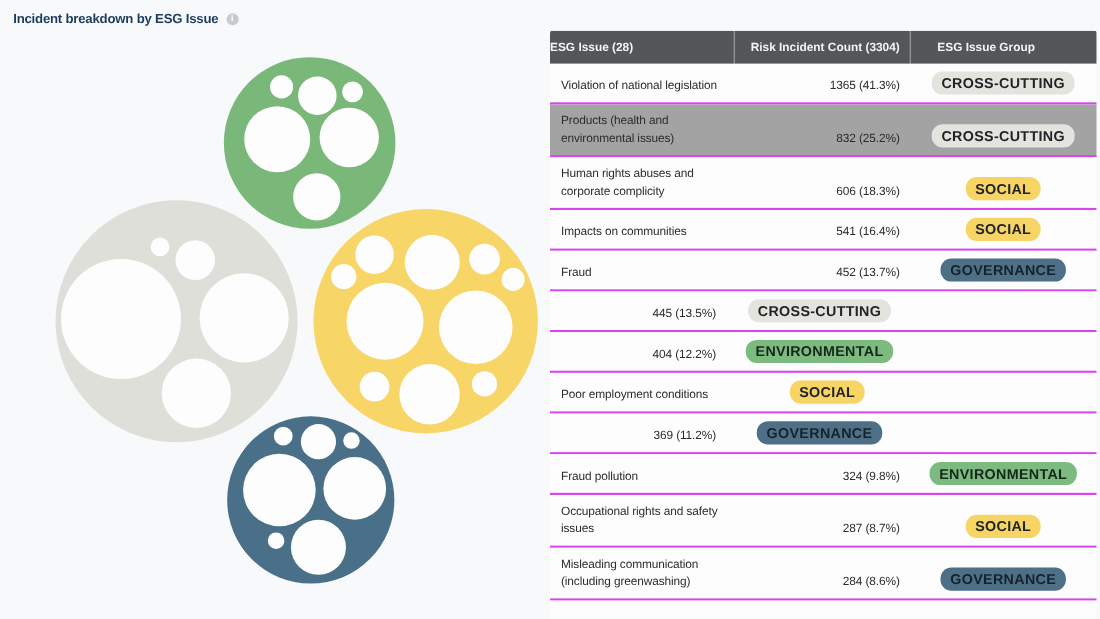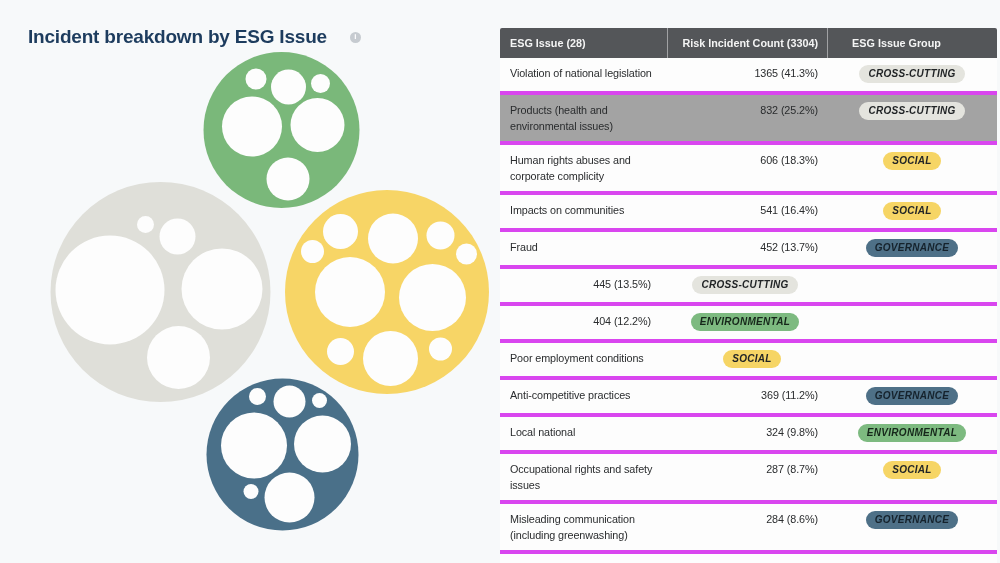--- a/index.html
+++ b/index.html
@@ -7,21 +7,21 @@
     width: 1000px; height: 563px;
     background: #f7f9fa;
     font-family: "Liberation Sans", sans-serif;
     overflow: hidden;
     position: relative;
   }
   .stage { position: absolute; left: 0; top: 0; width: 1000px; height: 563px; }
 
   
   .title-row { position: absolute; left: 12px; top: 10px; display: flex; align-items: center; gap: 7px; z-index: 3; }
-  .title-row h1 { margin: 16px; font-size: 19px; font-weight: bold; color: #1d3c5e; letter-spacing: -0.2px; }
+  .title-row h1 { margin: 0; font-size: 12px; font-weight: bold; color: #1d3c5e; letter-spacing: -0.2px; }
   .info-dot {
     width: 11px; height: 11px; border-radius: 50%;
     background: #c6cbd0; color: #ffffff;
     font-size: 8px; font-weight: bold; font-style: normal;
     display: flex; align-items: center; justify-content: center; line-height: 1;
   }
 
   
   #bubble-svg { position: absolute; left: 0; top: 0; }
 
@@ -29,41 +29,41 @@
   .table-wrap {
     position: absolute; left: 500px; top: 28px;
     width: 497px; height: 535px; overflow: hidden;
   }
   .thead {
     display: flex; height: 30px;
     background: #545659; color: #f4f4f4;
     border-radius: 2px 2px 0 0;
   }
   .th { font-size: 10.8px; font-weight: bold; display: flex; align-items: center; box-sizing: border-box; }
-  .th1 { width: 167px; padding-left: 10px; }
+  .th1 { width: 167px; }
   .th2 { width: 160px; justify-content: flex-end; padding-right: 9px; border-left: 1px solid rgba(255,255,255,0.45); }
   .th3 { width: 138px; justify-content: center; border-left: 1px solid rgba(255,255,255,0.45); }
 
   .trow {
-    display: flex; min-height: 37px; align-items: flex-start;
-    background: #fdfdfd; border-bottom: 4px solid #d946ef;
+    display: flex; min-height: 37px; align-items: flex-end;
+    background: #fdfdfd; border-bottom: 2px solid #d946ef;
     box-sizing: border-box;
   }
   .trow.hl { background: #a3a3a3; }
   .td {
     font-size: 10.8px; color: #2a2c2e; line-height: 16px;
     padding-top: 7px; padding-bottom: 7px; box-sizing: border-box;
     letter-spacing: -0.1px;
   }
   .td1 { width: 167px; padding-left: 10px; padding-right: 4px; white-space: pre-line; }
   .td2 { width: 160px; text-align: right; padding-right: 9px; }
   .td3 { width: 170px; display: flex; justify-content: center; align-items: center; }
   .badge {
-    font-size: 10px; font-weight: bold; letter-spacing: 0.3px;
-    padding: 4px 9px; border-radius: 10px; white-space: nowrap; line-height: 1; font-style: italic;
+    font-size: 13px; font-weight: bold; letter-spacing: 0.3px;
+    padding: 4px 9px; border-radius: 10px; white-space: nowrap; line-height: 1;
   }
   .trow.partial { height: 40px; }
 </style>
 </head>
 <body>
 
 <div class="stage">
 
   <div class="title-row">
     <h1>Incident breakdown by ESG Issue</h1>
@@ -161,28 +161,27 @@
             <span class="badge" style="background: rgb(125, 186, 128); color: rgb(22, 39, 26);">ENVIRONMENTAL</span>
           </div>
         </div>
         <div class="trow">
           <div class="td td1">Poor employment conditions</div>
           <div class="td td3">
             <span class="badge" style="background: rgb(246, 213, 101); color: rgb(33, 36, 38);">SOCIAL</span>
           </div>
         </div>
         <div class="trow">
-          <div class="td td1">Anti-competitive practices</div>
           <div class="td td2">369 (11.2%)</div>
           <div class="td td3">
             <span class="badge" style="background: rgb(78, 112, 135); color: rgb(21, 34, 44);">GOVERNANCE</span>
           </div>
         </div>
         <div class="trow">
-          <div class="td td1">Local national</div>
+          <div class="td td1">Fraud pollution</div>
           <div class="td td2">324 (9.8%)</div>
           <div class="td td3">
             <span class="badge" style="background: rgb(125, 186, 128); color: rgb(22, 39, 26);">ENVIRONMENTAL</span>
           </div>
         </div>
         <div class="trow">
           <div class="td td1">Occupational rights and safety
 issues</div>
           <div class="td td2">287 (8.7%)</div>
           <div class="td td3">

